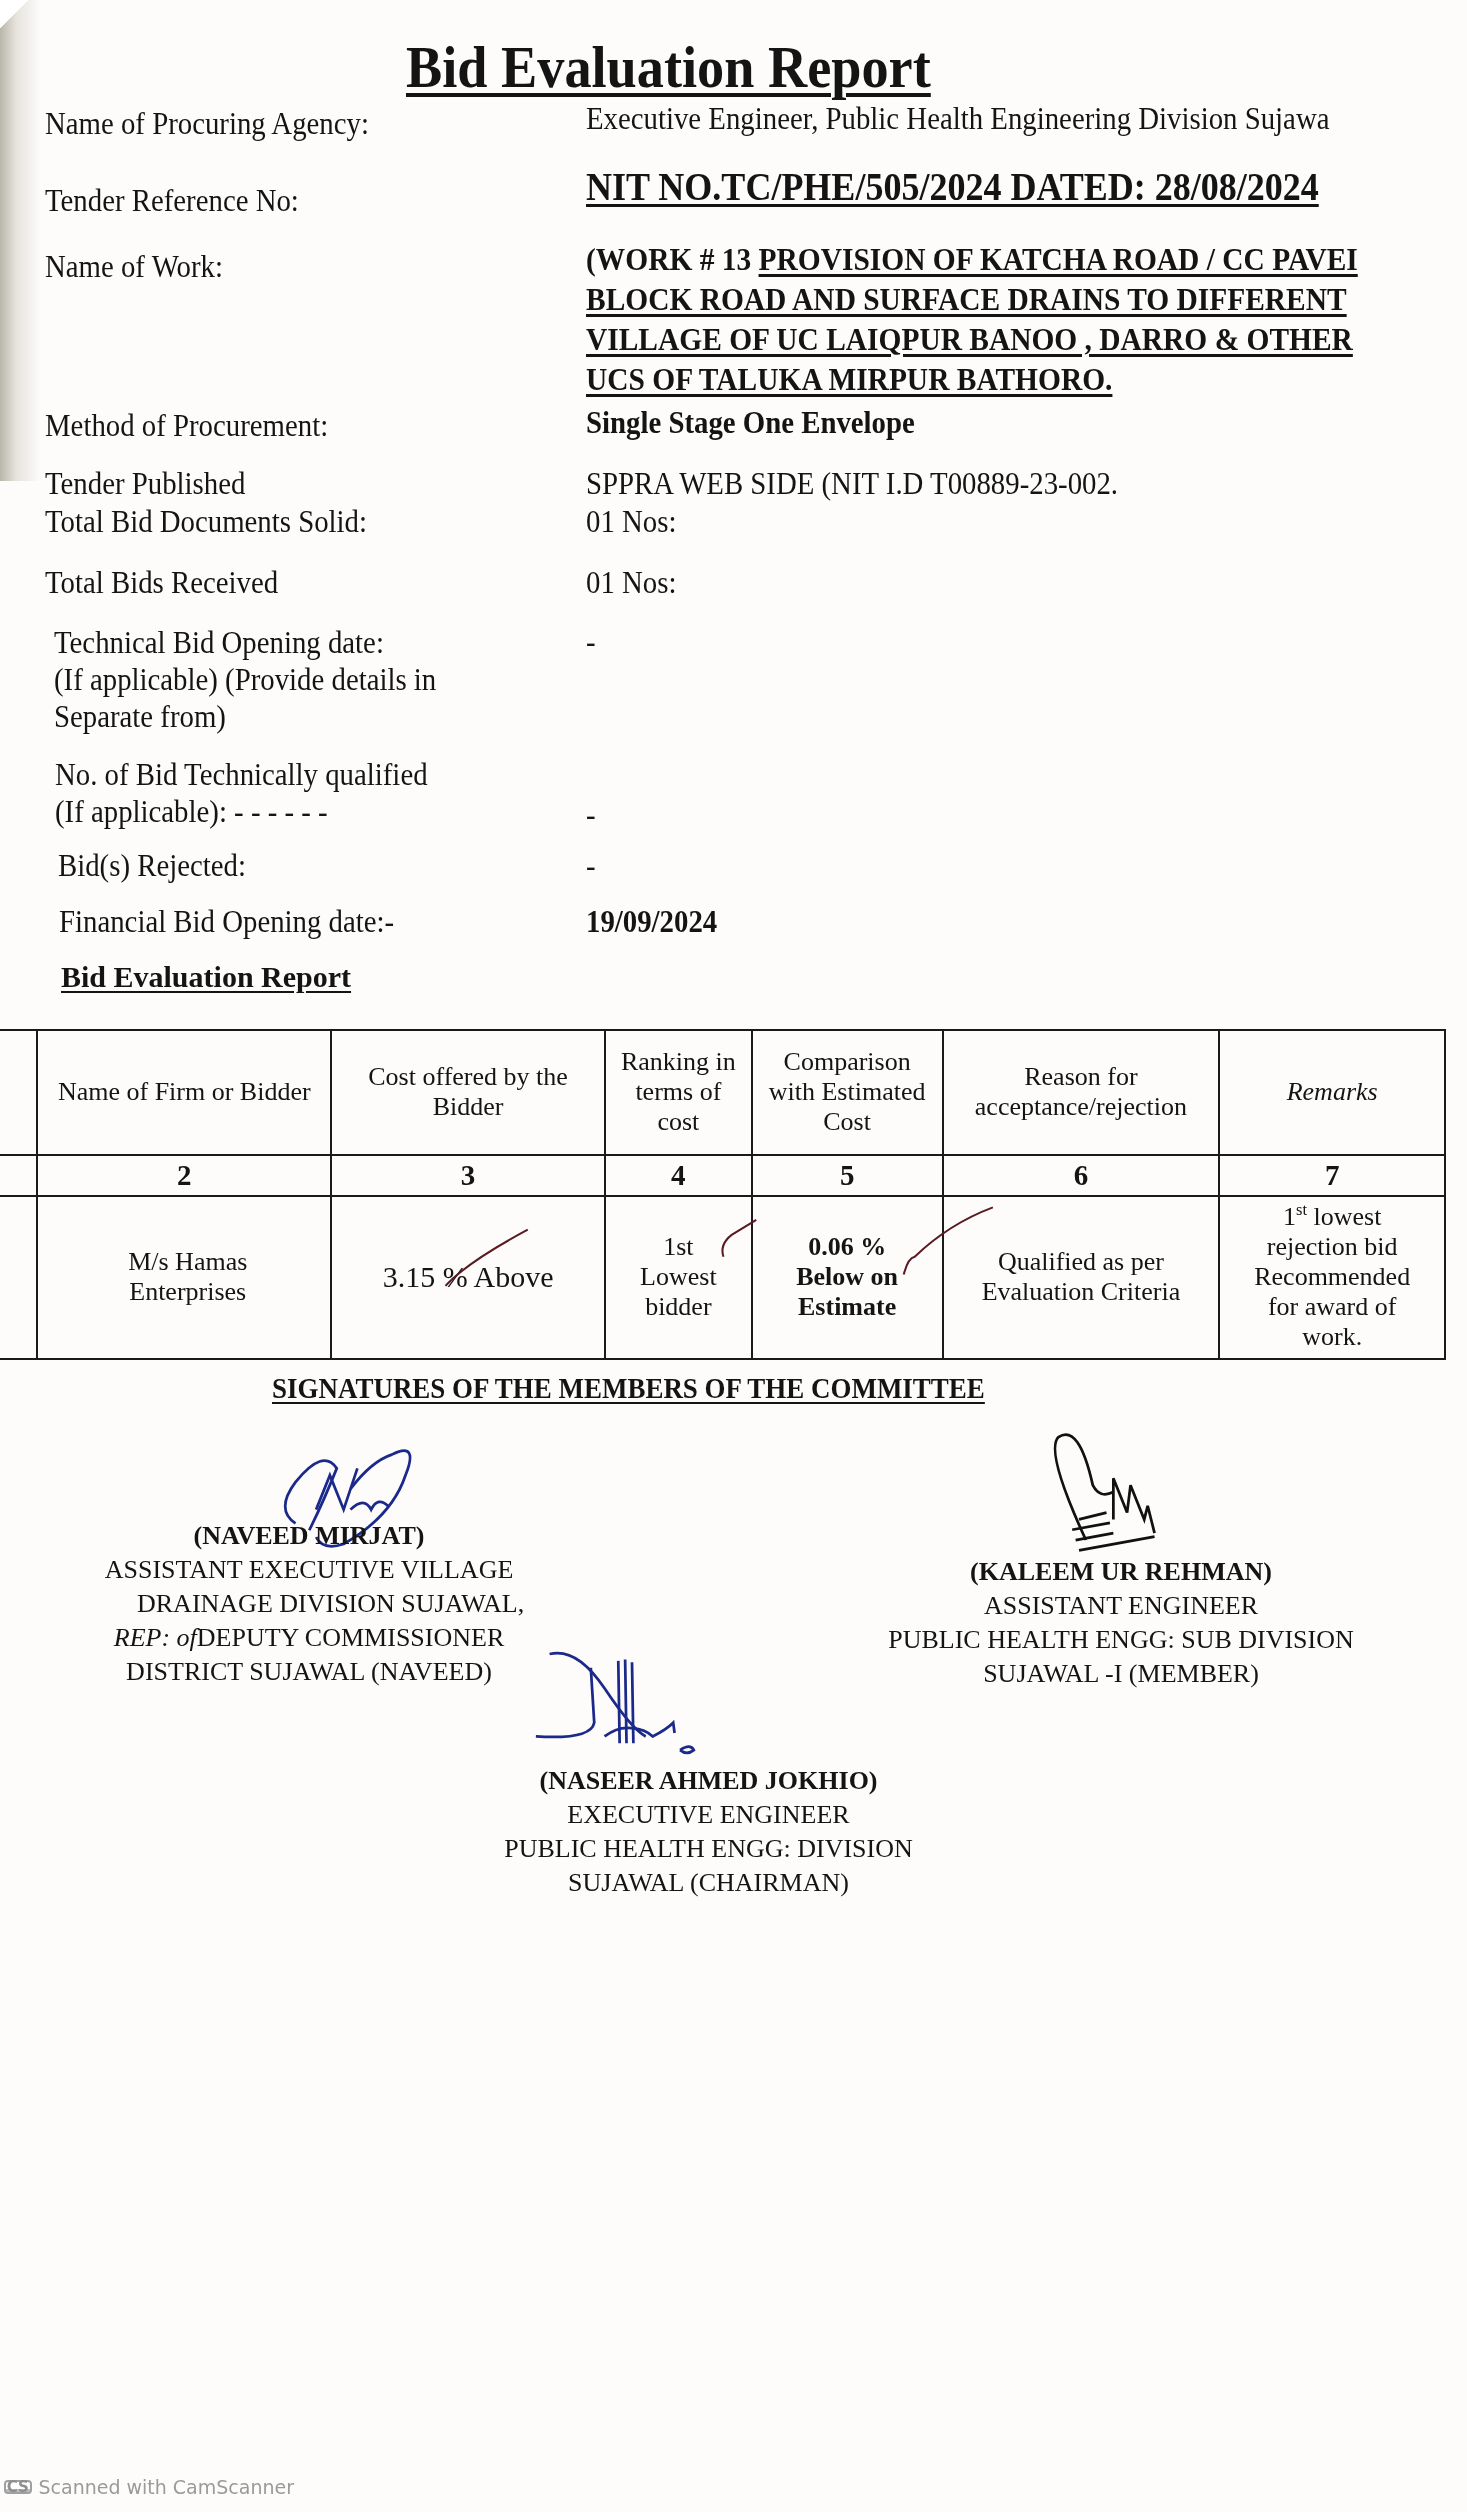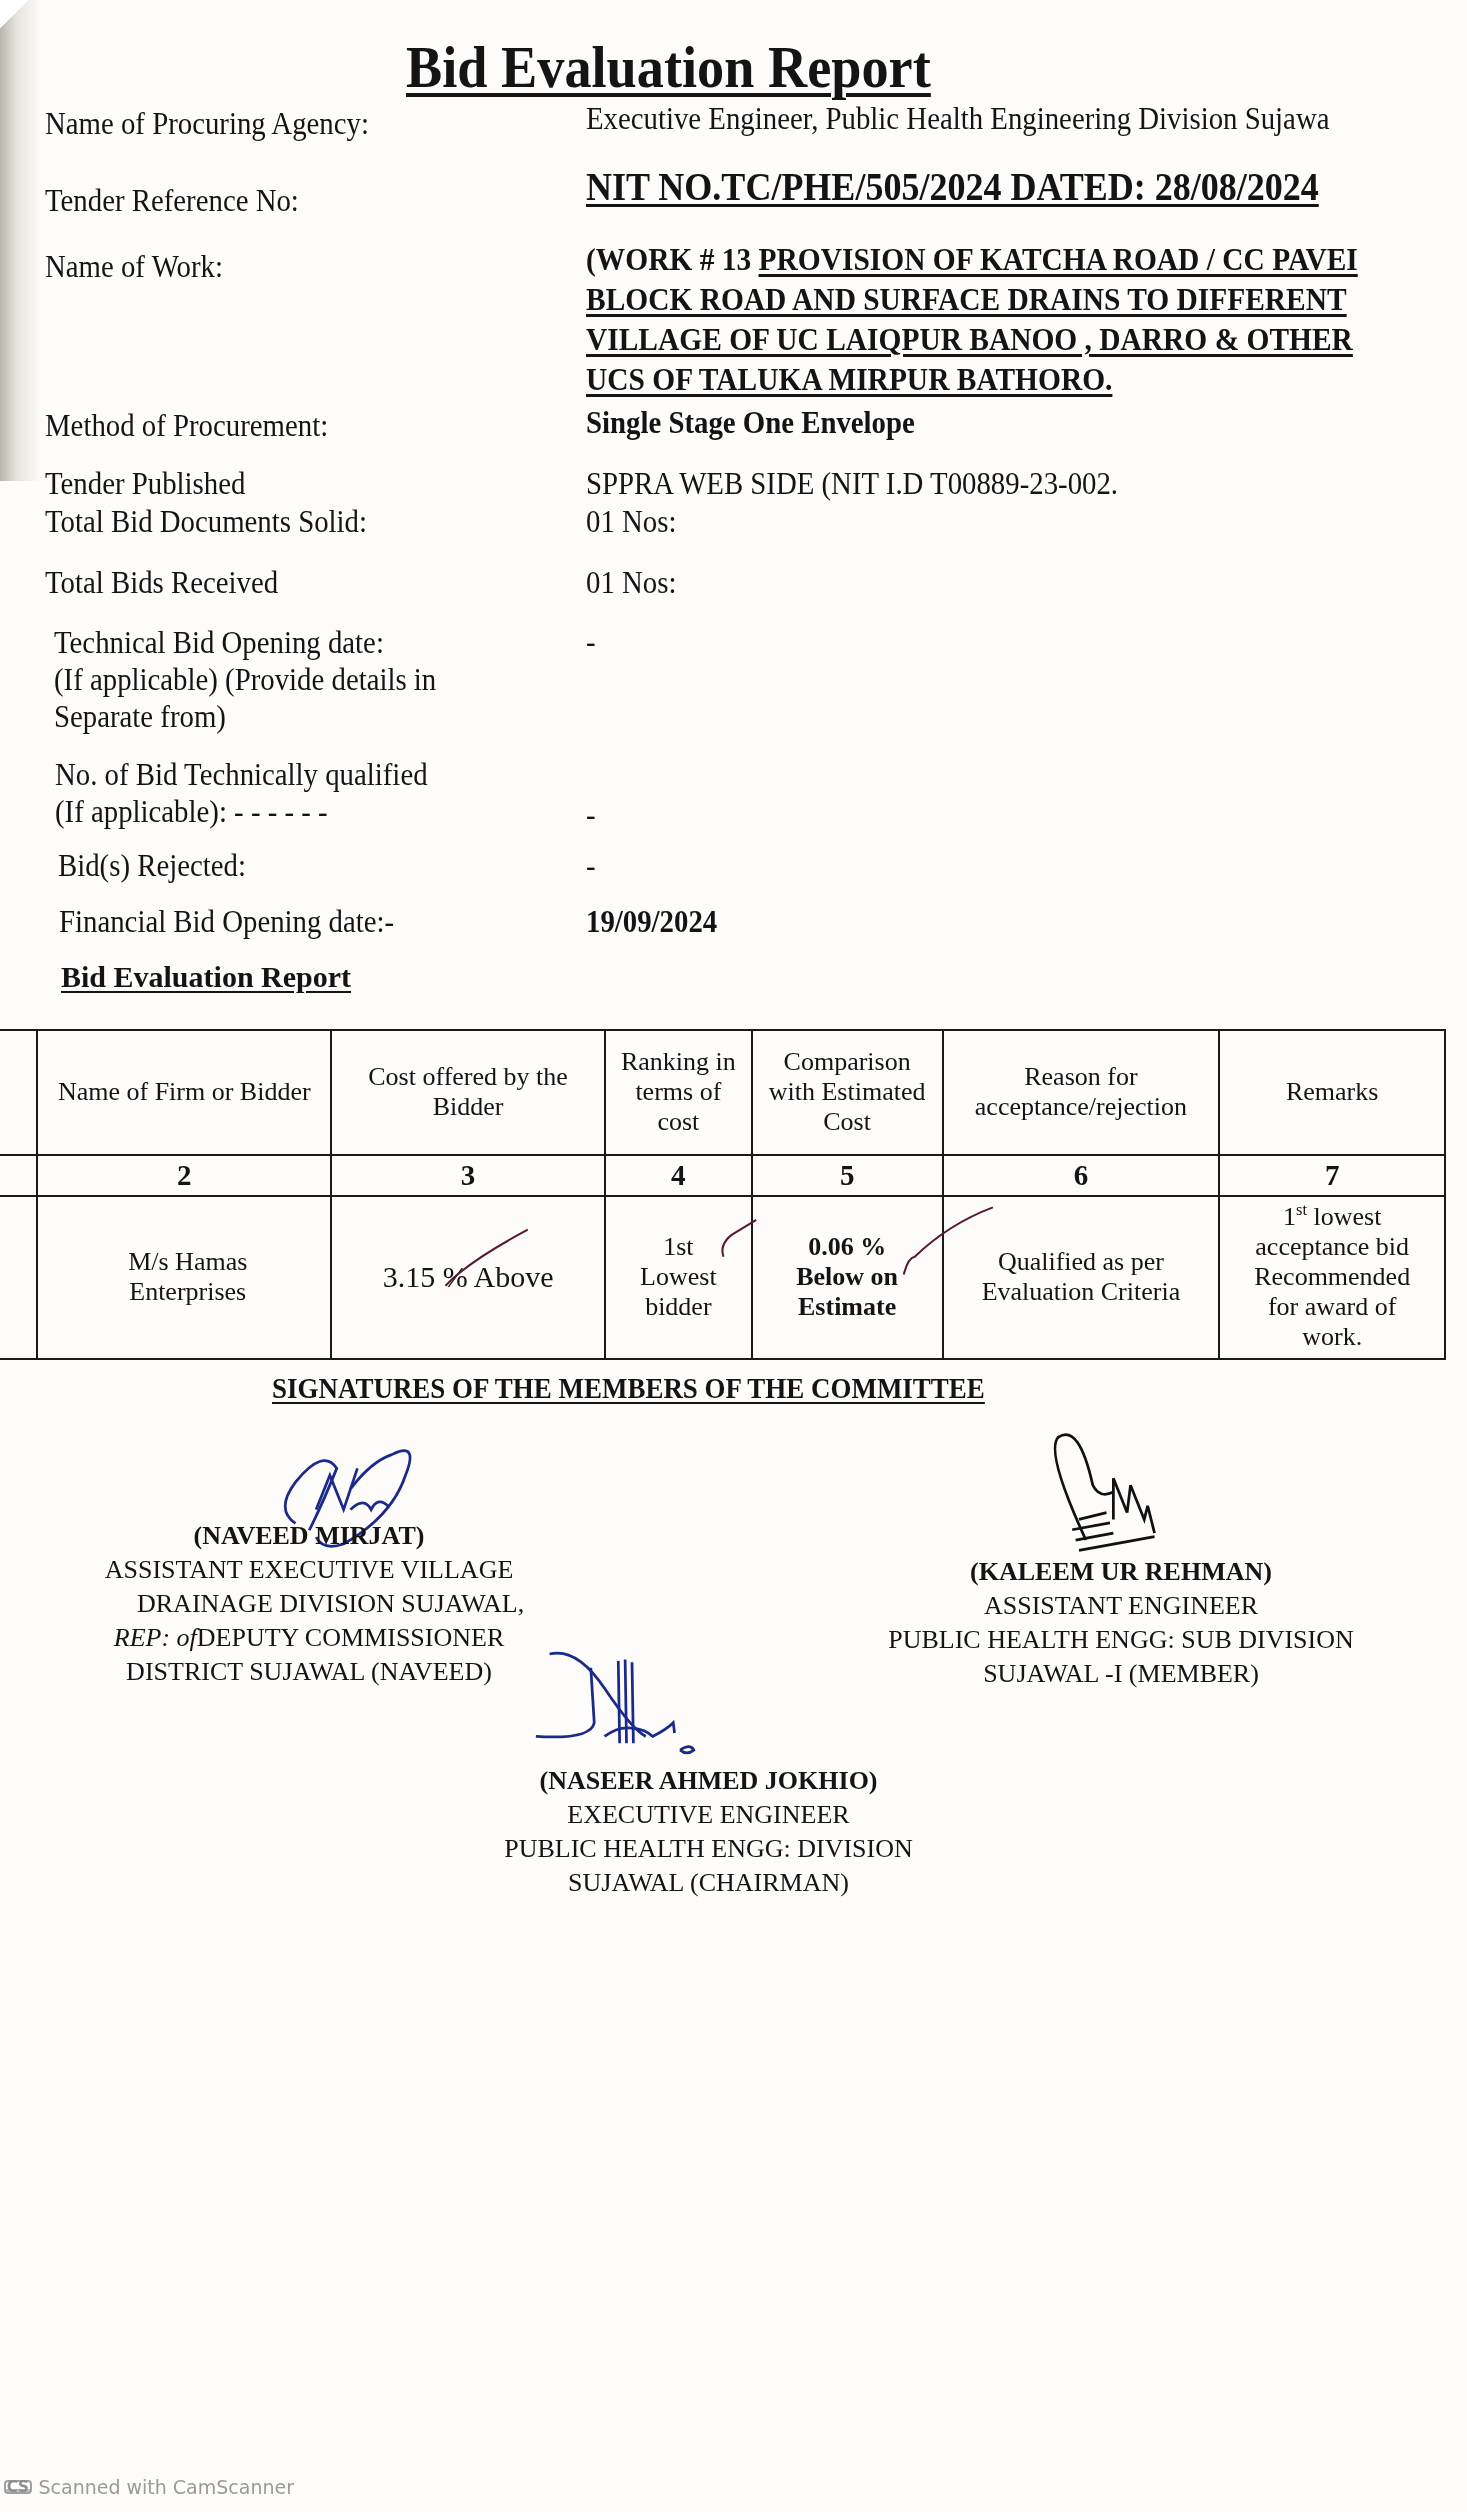--- a/index.html
+++ b/index.html
@@ -50,21 +50,21 @@
   }
   table.bids tr.hdr td { height: 117px; }
   table.bids tr.num td { height: 34px; font-weight: bold; font-size: 29px; }
   table.bids tr.row td { height: 155px; }
   .c0 { width: 27.5px; }
   .c1 { width: 278px; }
   .c2 { width: 258px; }
   .c3 { width: 131px; border-radius: 25px; }
   .c4 { width: 175px; }
   .c5 { width: 261px; }
-  .c6 { width: 210px; }
+  .c6 { width: 210px; font-style: italic; }
   .left { text-align: center; padding-left: 13.8px !important; }
   .cost-big { font-size: 30px; }
   .b { font-weight: bold; }
   sup { font-size: 16.5px; line-height: 0; }
 
   .tick { position: absolute; }
   .sig-heading {
     position: absolute; left: 272px; top: 1372px; font-size: 29px; font-weight: bold;
     text-decoration: underline; text-decoration-thickness: 2.1px; text-underline-offset: 4.1px;
     white-space: nowrap; transform: scaleX(0.93); transform-origin: left top;
@@ -174,21 +174,21 @@
       <div class="b">0.06 %</div>
       <div class="b">Below on</div>
       <div class="b">Estimate</div>
     </td>
     <td>
       <div>Qualified as per</div>
       <div>Evaluation Criteria</div>
     </td>
     <td>
       <div><span>1</span><sup>st</sup> <span>lowest</span></div>
-      <div>acceptance bid</div>
+      <div>rejection bid</div>
       <div>Recommended</div>
       <div>for award of</div>
       <div>work.</div>
     </td>
   </tr>
 </tbody>
   </table>
 
 <svg class="tick" style="left:440px; top:1224px" width="96" height="69" viewBox="0 0 140 100">
   <path d="M8 90 Q 40 55 128 8" stroke="#5a1a22" stroke-width="3" fill="none"></path>

